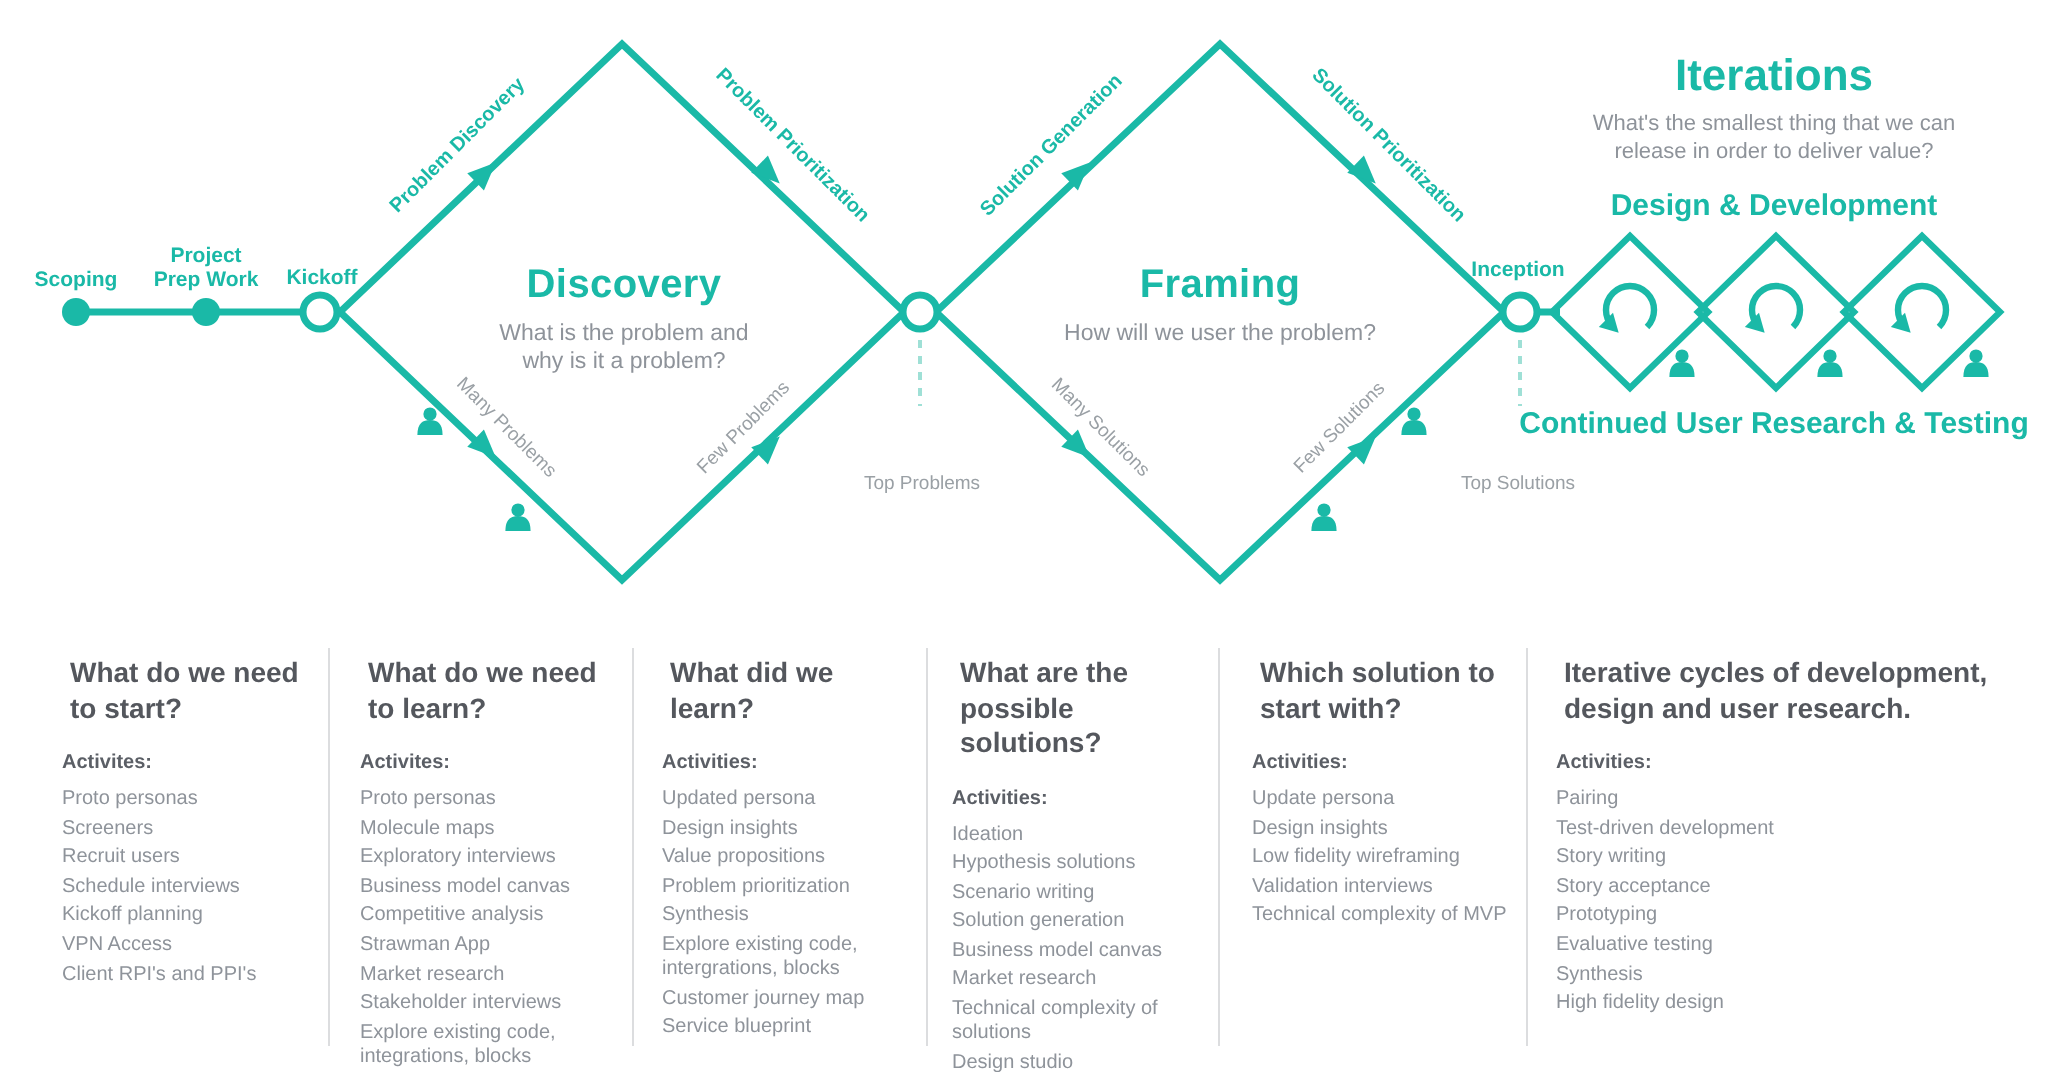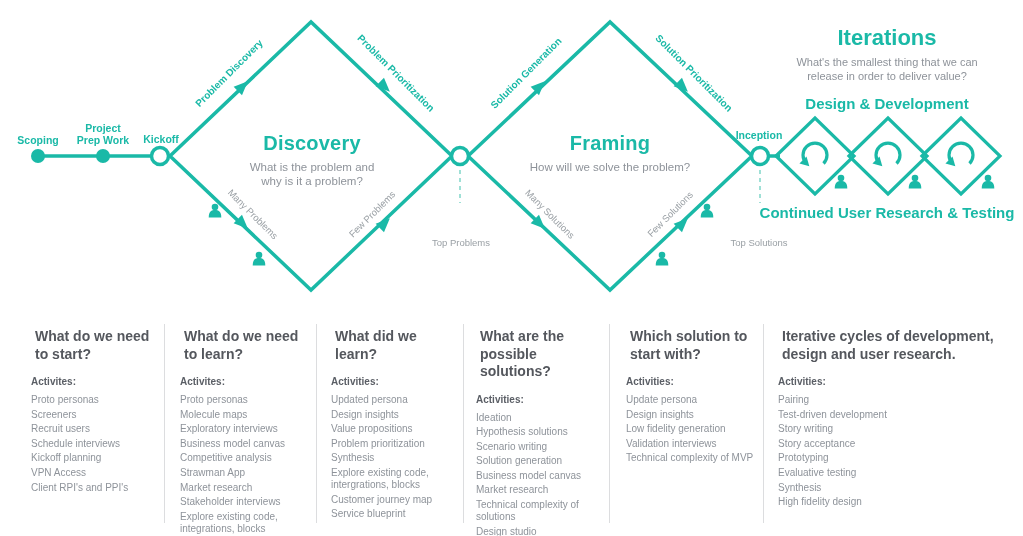--- a/index.html
+++ b/index.html
@@ -133,21 +133,21 @@
   <div class="lbl milestone" style="left:38px;top:140px">Scoping</div>
   <div class="lbl milestone" style="left:103px;top:134px">Project
 Prep Work</div>
   <div class="lbl milestone" style="left:161px;top:139px">Kickoff</div>
   <div class="lbl milestone" style="left:759px;top:135px">Inception</div>
 
   <div class="lbl phase-title nowrap" style="left:312px;top:143px">Discovery</div>
   <div class="lbl phase-sub" style="left:312px;top:174px">What is the problem and
 why is it a problem?</div>
   <div class="lbl phase-title nowrap" style="left:610px;top:143px">Framing</div>
-  <div class="lbl phase-sub nowrap" style="left:610px;top:167px">How will we solve the problem?</div>
+  <div class="lbl phase-sub nowrap" style="left:610px;top:167px">How will we user the problem?</div>
 
   <div class="lbl edge-label rot-neg" style="left:229px;top:73px">Problem Discovery</div>
   <div class="lbl edge-label rot-pos" style="left:396px;top:73px">Problem Prioritization</div>
   <div class="lbl edge-label gray rot-pos" style="left:253px;top:214px">Many Problems</div>
   <div class="lbl edge-label gray rot-neg" style="left:372px;top:214px">Few Problems</div>
 
   <div class="lbl edge-label rot-neg" style="left:526px;top:73px">Solution Generation</div>
   <div class="lbl edge-label rot-pos" style="left:694px;top:73px">Solution Prioritization</div>
   <div class="lbl edge-label gray rot-pos" style="left:550px;top:214px">Many Solutions</div>
   <div class="lbl edge-label gray rot-neg" style="left:670px;top:214px">Few Solutions</div>
@@ -231,21 +231,21 @@
       </ul>
   </div>
 
   <div class="col" style="left:626px;width:130px">
     <h3>Which solution to
 start with?</h3>
     <div class="act-label">Activities:</div>
     <ul>
         <li>Update persona</li>
         <li>Design insights</li>
-        <li>Low fidelity generation</li>
+        <li>Low fidelity wireframing</li>
         <li>Validation interviews</li>
         <li>Technical complexity of MVP</li>
       </ul>
   </div>
 
   <div class="col" style="left:778px;width:235px">
     <h3>Iterative cycles of development,
 design and user research.</h3>
     <div class="act-label">Activities:</div>
     <ul>

